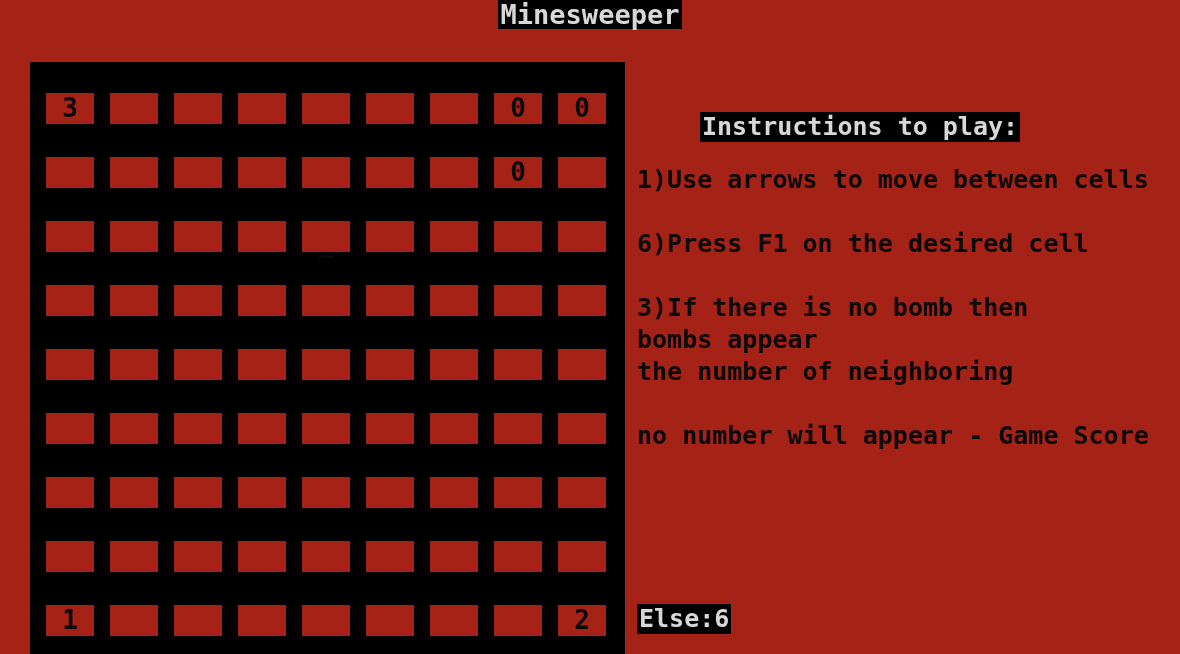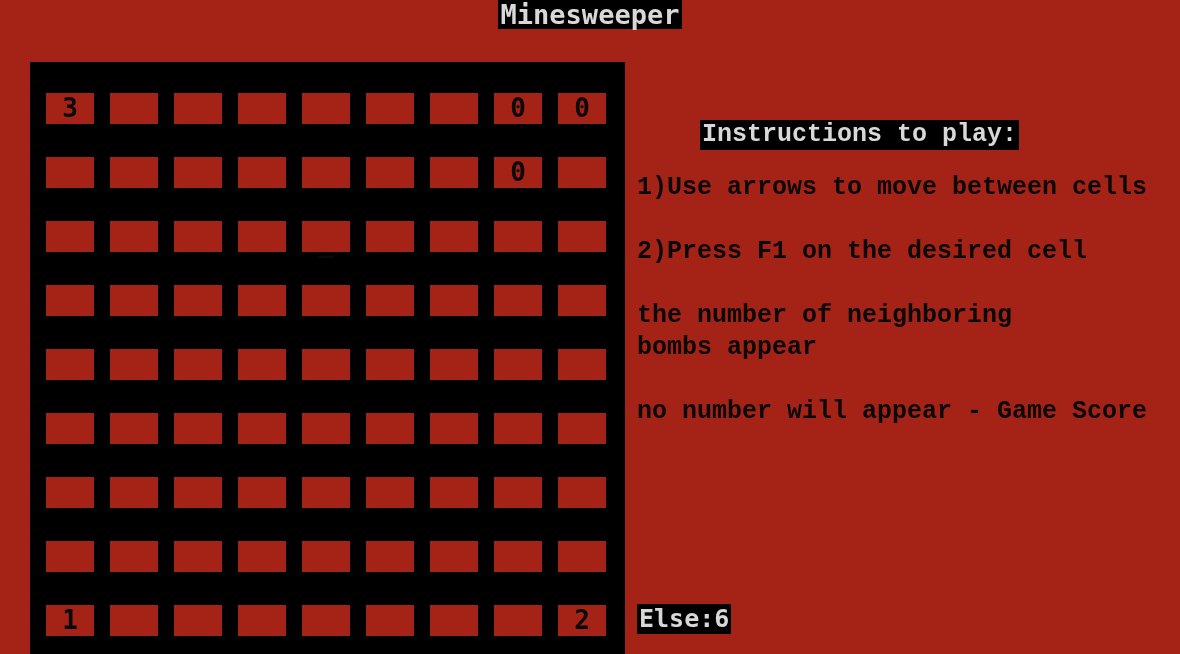--- a/index.html
+++ b/index.html
@@ -72,23 +72,22 @@
   }
   .cell.cursor .cell-val {
     display: block;
     line-height: 44px;
   }
 
   
   #instructions {
     position: absolute;
     left: 637px;
-    top: 120px;
+    top: 112px;
     width: 543px;
-    font-family: Liberation Mono, monospace;
   }
   #instructions-heading {
     display: inline-block;
     background: #000000;
     color: #d8d8d8;
     font-size: 25px;
     line-height: 30px;
     font-weight: bold;
     padding: 0 2px;
     margin-left: 63px;
@@ -377,21 +376,21 @@
     <div class="cell" style="left: 528px; top: 543px;">
       <span class="cell-val">2</span>
     </div>
   </div>
 
 <div id="instructions">
   <span id="instructions-heading">Instructions to play:</span>
   <div id="instr-list">
       <div class="instr-block"><span class="instr-line">1)Use arrows to move between cells</span></div>
       <span class="instr-gap"></span>
-      <div class="instr-block"><span class="instr-line">2)Press F1 on the desired cell</span></div>
+      <div class="instr-block"><span class="instr-line">6)Press F1 on the desired cell</span></div>
       <span class="instr-gap"></span>
-      <div class="instr-block"><span class="instr-line">the number of neighboring</span><span class="instr-line">bombs appear</span></div>
+      <div class="instr-block"><span class="instr-line">3)If there is no bomb then</span><span class="instr-line">bombs appear</span><span class="instr-line">the number of neighboring</span></div>
       <span class="instr-gap"></span>
       <div class="instr-block"><span class="instr-line">no number will appear - Game Score</span></div>
     </div>
 </div>
 
 <span id="score">Else:6</span>
 
 </body></html>

